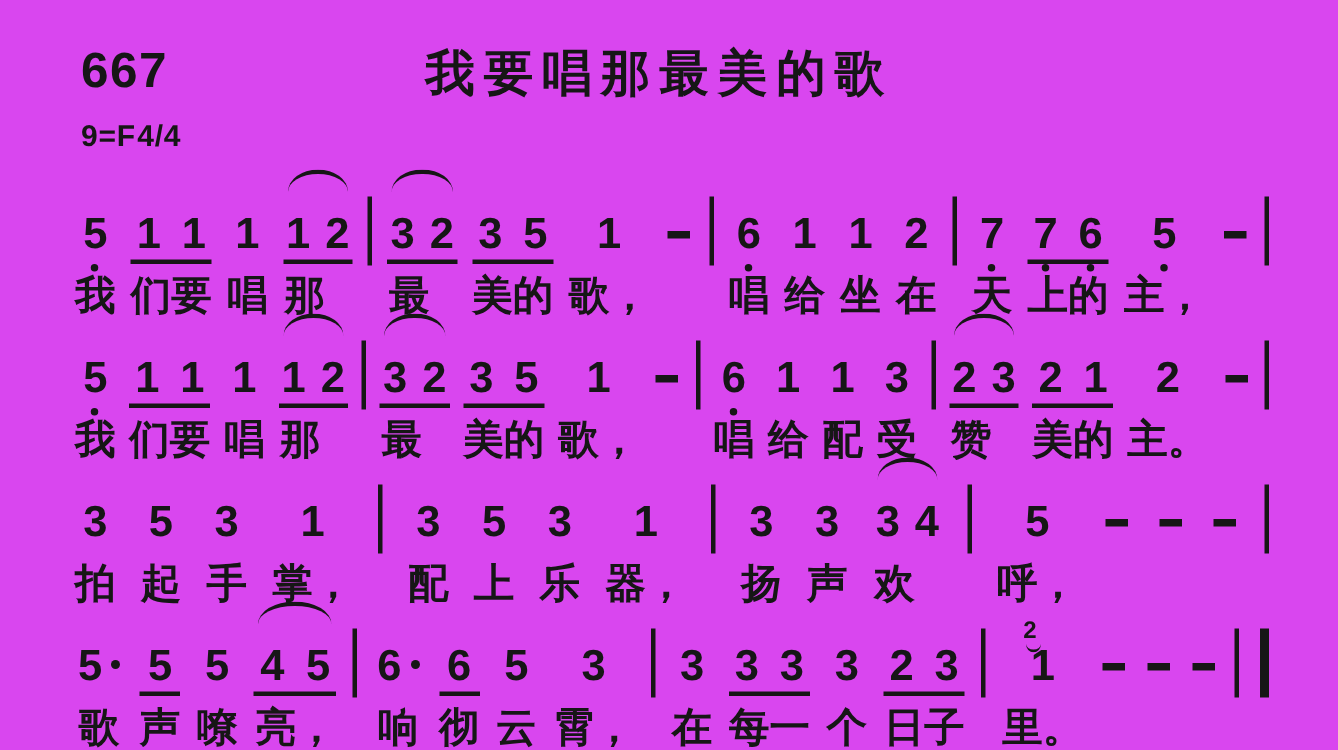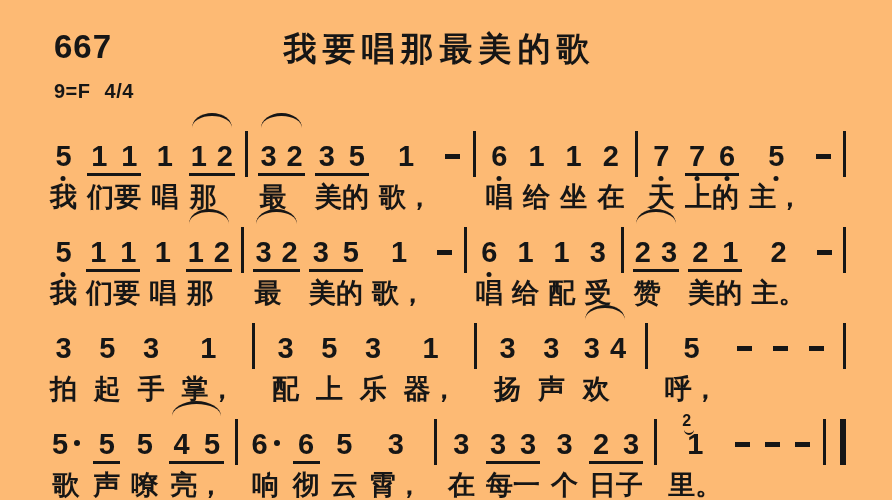--- a/index.html
+++ b/index.html
@@ -1,24 +1,24 @@
 <!DOCTYPE html>
 <html><head>
 <meta charset="utf-8">
 <style>
   html,body{margin:0;padding:0;background:#e9e9e9;}
   .sheet{
     width:892px;height:500px;position:relative;overflow:hidden;
-    background:#fdba74;color:#161616;
+    background:#d946ef;color:#161616;
     font-family:"Liberation Sans",sans-serif;
   }
   .hymn-number{position:absolute;left:54px;top:28px;font-size:33px;font-weight:700;letter-spacing:1px;}
   .title{position:absolute;left:0;right:13px;top:27px;text-align:center;font-size:33px;font-weight:900;letter-spacing:6px;}
   .keysig{position:absolute;left:54px;top:80px;font-size:20px;font-weight:700;letter-spacing:.5px;}
-  .keysig .meter{margin-left:14px;}
+  .keysig .meter{margin-left:1px;}
 
   .score{position:absolute;left:50px;right:46px;top:112px;}
   .line{display:flex;justify-content:space-between;align-items:flex-start;height:96px;}
   .seg{display:flex;flex-direction:column;flex:0 0 auto;}
 
   .zoneA{height:14px;display:flex;align-items:flex-end;}
   .slur{flex:1;height:12px;margin:0 3px -2px;border-top:3px solid #161616;
         border-radius:50% 50% 0 0 / 100% 100% 0 0;}
   .zoneB{height:45px;display:flex;align-items:flex-end;justify-content:space-around;
          gap:10px;position:relative;padding:0 2px 5px;}

